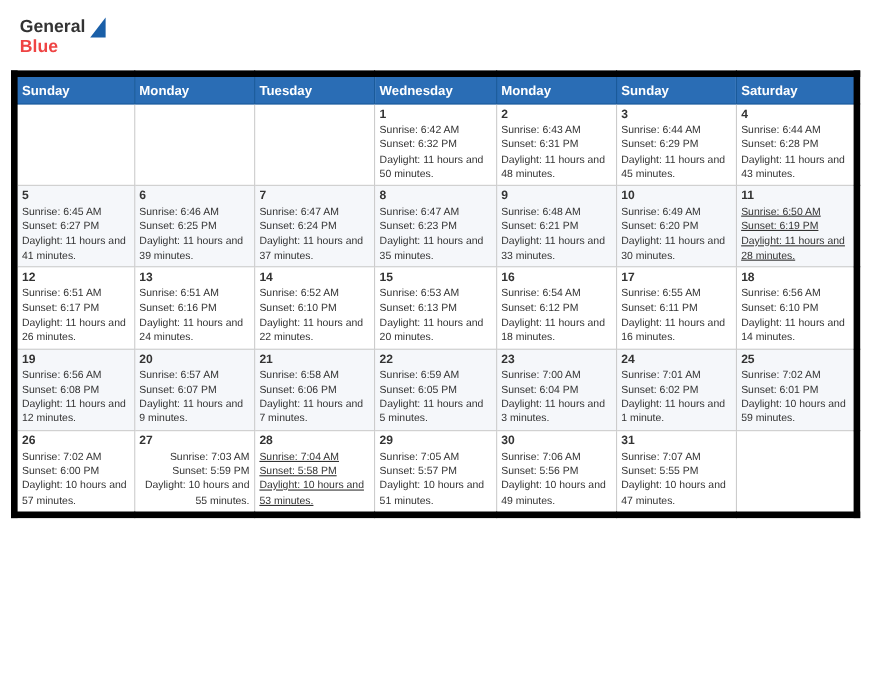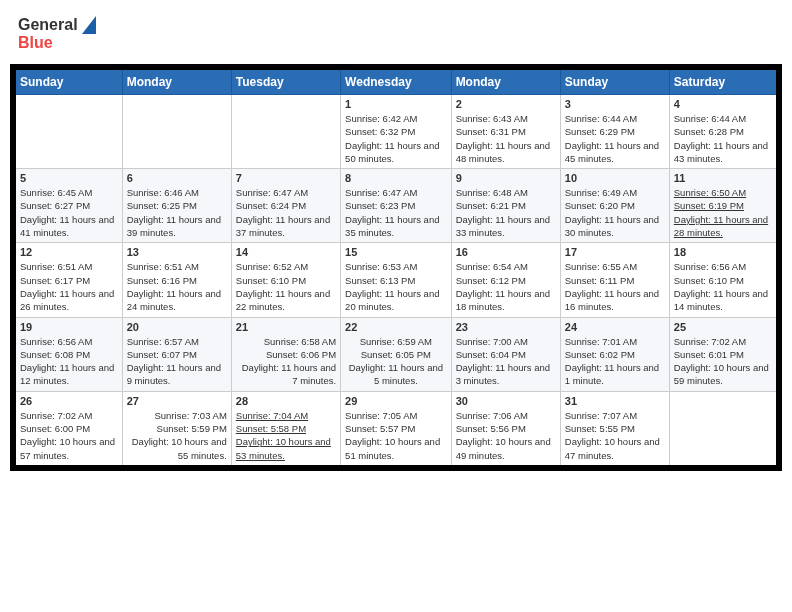--- a/index.html
+++ b/index.html
@@ -254,27 +254,27 @@
 Daylight: 11 hours and 12 minutes.</div>
         </td>
         <td>
           <span class="day-number">20</span>
           <div class="day-info" style="white-space: pre-line;">Sunrise: 6:57 AM
 Sunset: 6:07 PM
 Daylight: 11 hours and 9 minutes.</div>
         </td>
         <td>
           <span class="day-number">21</span>
-          <div class="day-info" style="white-space: pre-line; text-align: right;">Sunrise: 6:58 AM
+          <div class="day-info" style="white-space: pre-line;">Sunrise: 6:58 AM
 Sunset: 6:06 PM
 Daylight: 11 hours and 7 minutes.</div>
         </td>
         <td>
           <span class="day-number">22</span>
-          <div class="day-info" style="white-space: pre-line; text-align: center;">Sunrise: 6:59 AM
+          <div class="day-info" style="white-space: pre-line;">Sunrise: 6:59 AM
 Sunset: 6:05 PM
 Daylight: 11 hours and 5 minutes.</div>
         </td>
         <td>
           <span class="day-number">23</span>
           <div class="day-info" style="white-space: pre-line;">Sunrise: 7:00 AM
 Sunset: 6:04 PM
 Daylight: 11 hours and 3 minutes.</div>
         </td>
         <td>

